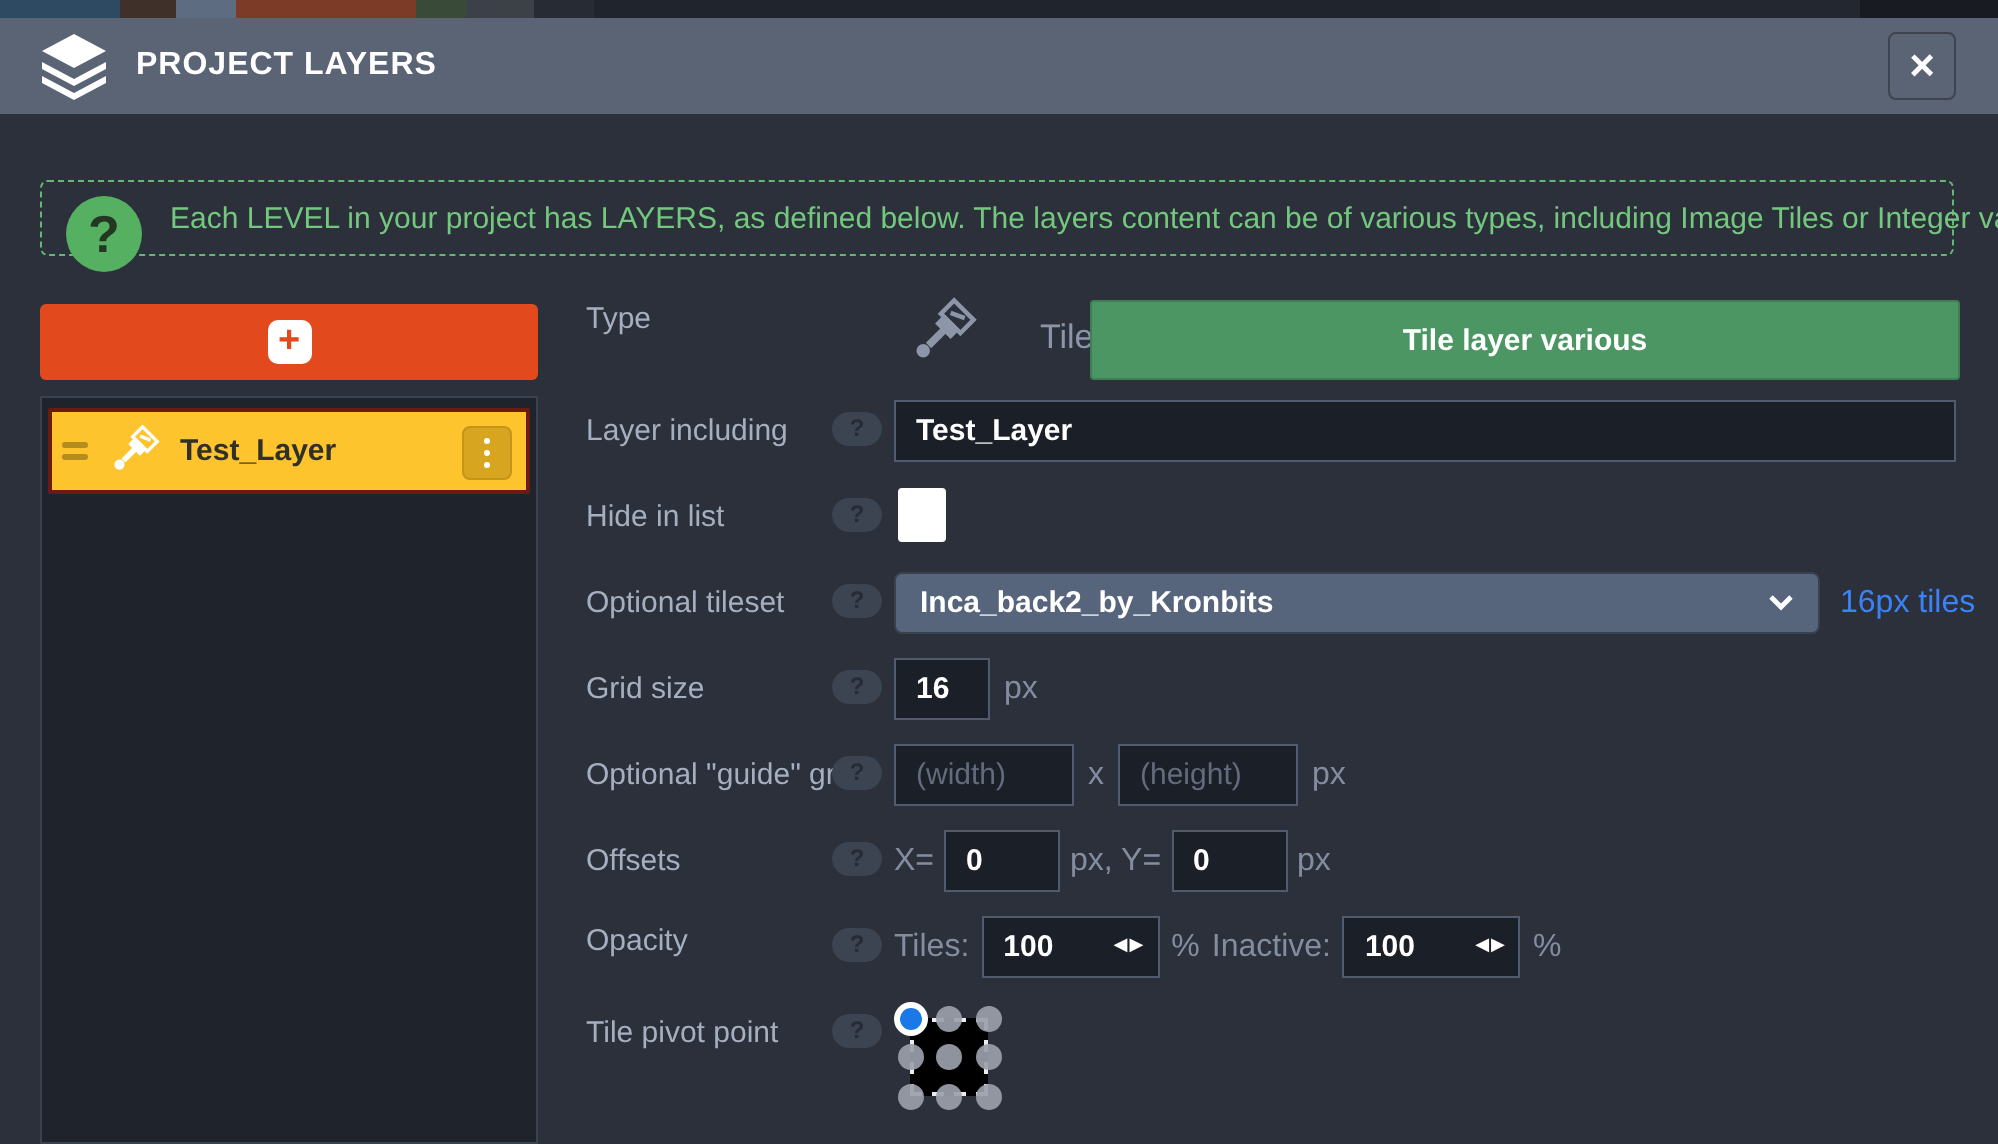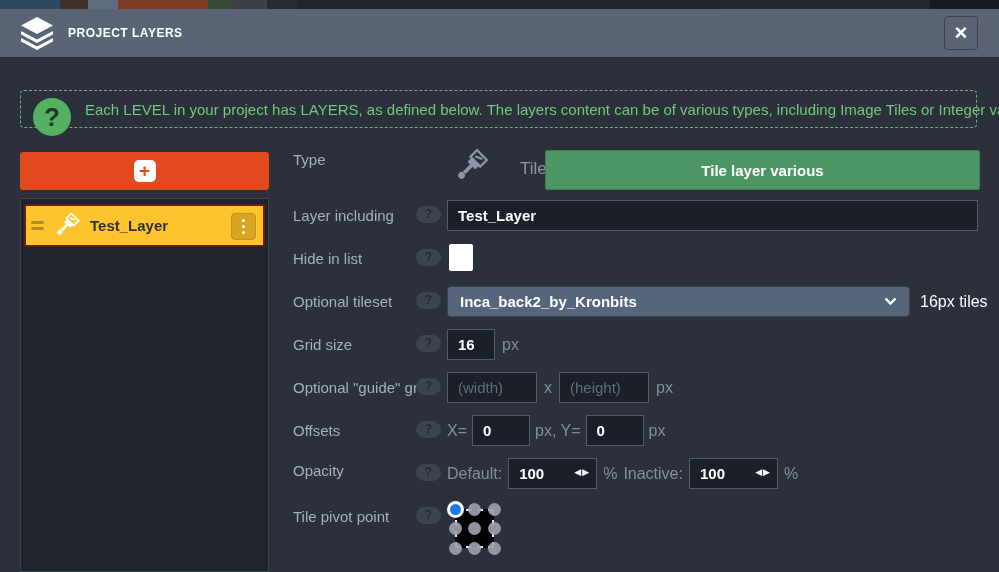--- a/index.html
+++ b/index.html
@@ -16,21 +16,21 @@
       #2e4a63 0 60px, #40302a 60px 88px, #5d6c81 88px 118px,
       #7b3b26 118px 208px, #3a4a39 208px 233px, #3c4148 233px 267px,
       #272b33 267px 297px, #20242c 297px 720px, #23272f 720px 930px, #181b22 930px 100%);
   }
   
   .header {
     position:absolute; left:0; top:9px; width:999px; height:48px;
     background:#5b6475; display:flex; align-items:center; padding-left:18px;
   }
   .header-icon { width:38px; height:34px; margin-right:12px; }
-  .header-title { color:#fff; font-size:12px; font-weight:bold; letter-spacing:0.5px; }
+  .header-title { color:#fff; font-size:16px; font-weight:bold; letter-spacing:0.5px; }
   .close-btn {
     position:absolute; left:944px; top:16px; width:34px; height:34px;
     border:1px solid #3d4450; border-radius:4px; background:#5b6475;
     color:#fff; font-size:22px; font-weight:bold; line-height:31px; text-align:center;
     cursor:pointer;
   }
   
   .info-box {
     position:absolute; left:20px; top:90px; width:957px; height:38px;
     border:1px dashed #63b873; border-radius:4px;
@@ -100,21 +100,21 @@
     position:absolute; left:449px; top:244px; width:24px; height:27px;
     appearance:none; -webkit-appearance:none; background:#fff; border:none; border-radius:2px; cursor:pointer;
   }
   .select {
     position:absolute; left:447px; top:286px; width:463px; height:31px;
     background:#57657c; border:1px solid #39414f; border-radius:4px; cursor:pointer;
     display:flex; align-items:center; padding:0 12px;
     color:#fff; font-size:15px; font-weight:bold;
   }
   .select svg { margin-left:auto; }
-  .tileset-suffix { position:absolute; left:920px; top:293px; color:#ffffff; font-size:16px;text-align:right; }
+  .tileset-suffix { position:absolute; left:920px; top:293px; color:#3b82f6; font-size:16px;text-align:right; }
   .stepper-wrap { position:relative;border-radius:15px; }
   .stepper {
     position:absolute; right:7px; top:9px; color:#fff; font-size:9px; letter-spacing:1px; cursor:pointer;
   }
   
   .pivot { position:absolute; left:447px; top:501px; width:62px; height:58px; }
   .pivot-square {
     position:absolute; left:8px; top:8px; width:39px; height:39px;
     background:#000; border:2px dashed #ececec;
   }
@@ -229,21 +229,21 @@
     <span class="unit">X=</span>
     <input class="tinput" style="width: 58px;" value="0">
     <span class="unit">px, Y=</span>
     <input class="tinput" style="width: 58px;" value="0">
     <span class="unit">px</span>
   </div>
 
   <span class="flabel" style="top:462px">Opacity</span>
   <span class="badge" style="top:464px">?</span>
   <div class="hrow" style="top:458px; gap:6px">
-    <span class="unit">Default:</span>
+    <span class="unit">Tiles:</span>
     <span class="stepper-wrap">
       <input class="tinput" style="width: 89px;" value="100">
       <span class="stepper">◀▶</span>
     </span>
     <span class="unit">%</span>
     <span class="unit">Inactive:</span>
     <span class="stepper-wrap">
       <input class="tinput" style="width: 89px;" value="100">
       <span class="stepper">◀▶</span>
     </span>

